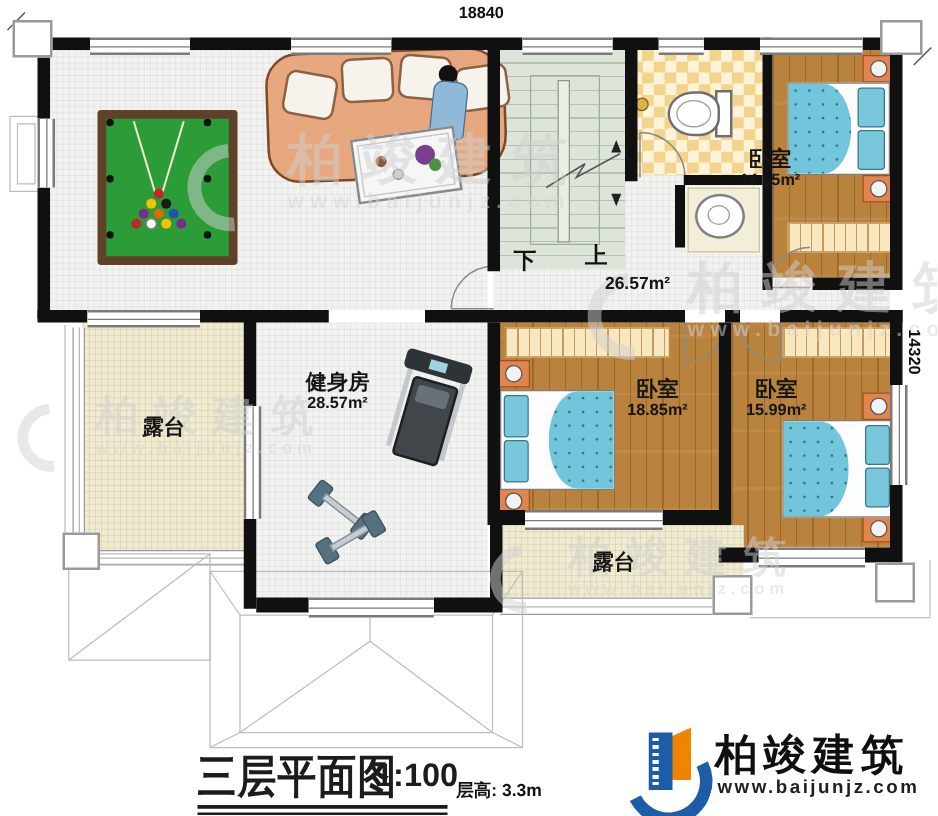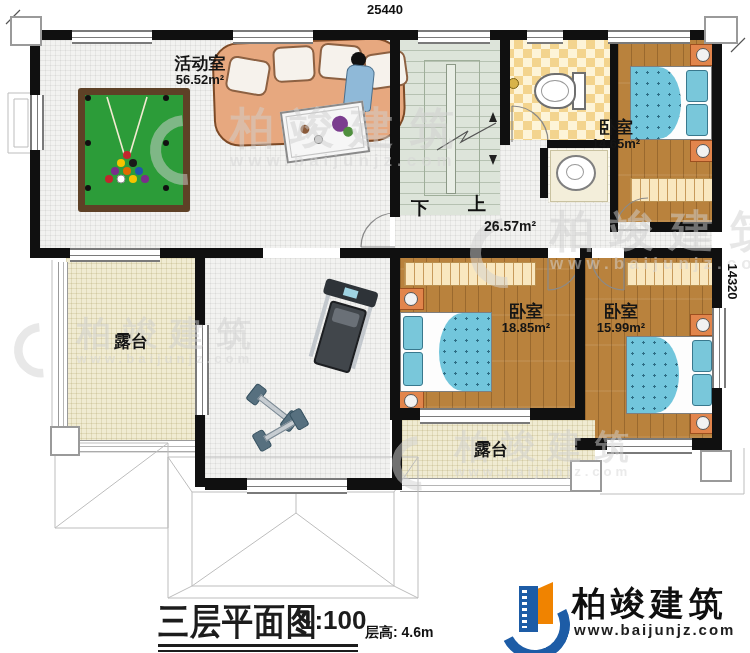--- a/index.html
+++ b/index.html
@@ -285,56 +285,56 @@
       </div>
   </div>
   <div class="wm small" style="left:392px;top:428px;">
     <div class="swoosh"></div>
     <div>
         <div class="wname">柏竣建筑</div>
          <div class="wurl">www.baijunjz.com</div>
       </div>
   </div>
 
-  <div class="lbl" style="left:145px;top:54px;width:110px;">
-    <span class="name">活动室</span>
-    <span class="area">56.52m²</span>
-  </div>
   <div class="lbl" style="left:575px;top:118px;width:82px;">
     <span class="name">卧室</span>
     <span class="area">14.65m²</span>
   </div>
+  <div class="lbl" style="left:225px;top:296px;width:90px;">
+    <span class="name">健身房</span>
+    <span class="area">28.57m²</span>
+  </div>
   <div class="lbl" style="left:483px;top:302px;width:86px;">
     <span class="name">卧室</span>
     <span class="area">18.85m²</span>
   </div>
   <div class="lbl" style="left:578px;top:302px;width:86px;">
     <span class="name">卧室</span>
     <span class="area">15.99m²</span>
   </div>
   <div class="lbl" style="left:95px;top:332px;width:72px;">
     <span class="name">露台</span>
   </div>
   <div class="lbl" style="left:455px;top:440px;width:72px;">
     <span class="name">露台</span>
   </div>
   <div class="lbl" style="left:470px;top:219px;width:80px;">
     <span class="area" style="font-size:14px;">26.57m²</span>
   </div>
   <div class="dir" style="left:411px;top:196px;">下</div>
   <div class="dir" style="left:468px;top:192px;">上</div>
 
-  <div class="dim" style="left:340px;top:2px;width:90px;text-align:center;">25440</div>
+  <div class="dim" style="left:340px;top:2px;width:90px;text-align:center;">18840</div>
   <div class="dim" style="left:702px;top:274px;width:60px;text-align:center;transform:rotate(90deg);">14320</div>
 
   <div id="tb-title">三层平面图</div>
   <div id="tb-scale">1:100</div>
   <div class="tb-line" style="top:644px;height:3px;"></div>
   <div class="tb-line" style="top:650px;height:1.5px;"></div>
-  <div id="tb-info2">层高: 4.6m</div>
+  <div id="tb-info2">层高: 3.3m</div>
   <div id="logo-mark">
     <div class="swoosh"></div>
     <div class="bldg-orange"></div>
     <div class="bldg-blue"></div>
   </div>
   <div id="brand-name">柏竣建筑</div>
   <div id="brand-url">www.baijunjz.com</div>
 
 <div class="wall" style="left: 30px; top: 30px; width: 42px; height: 10px;"></div>
     <div class="wall" style="left: 152px; top: 30px; width: 81px; height: 10px;"></div>

